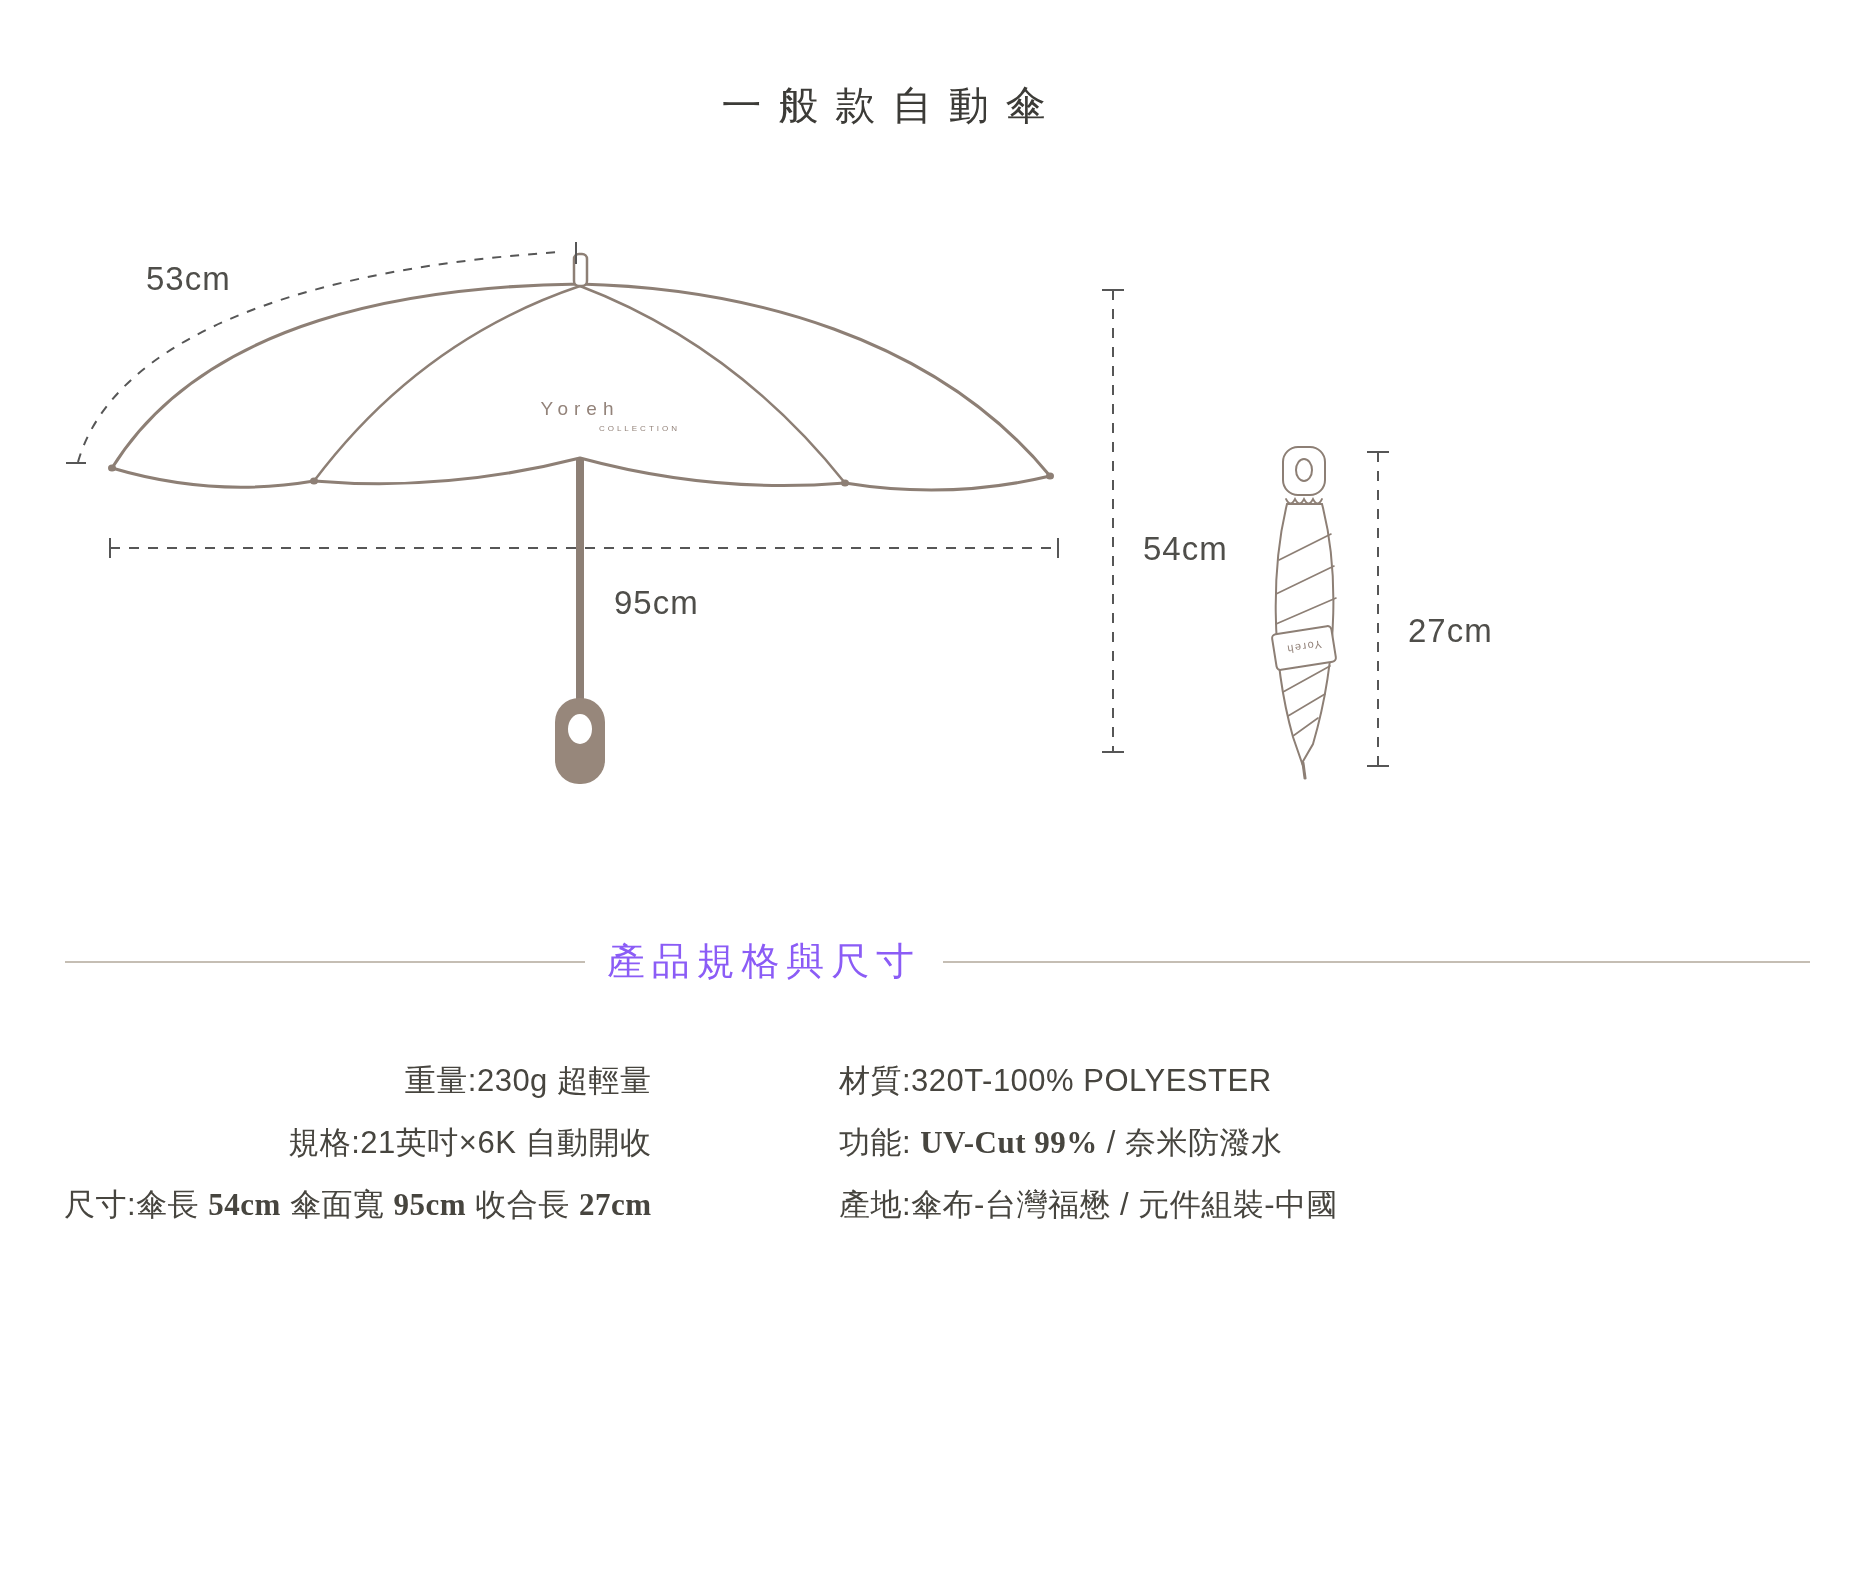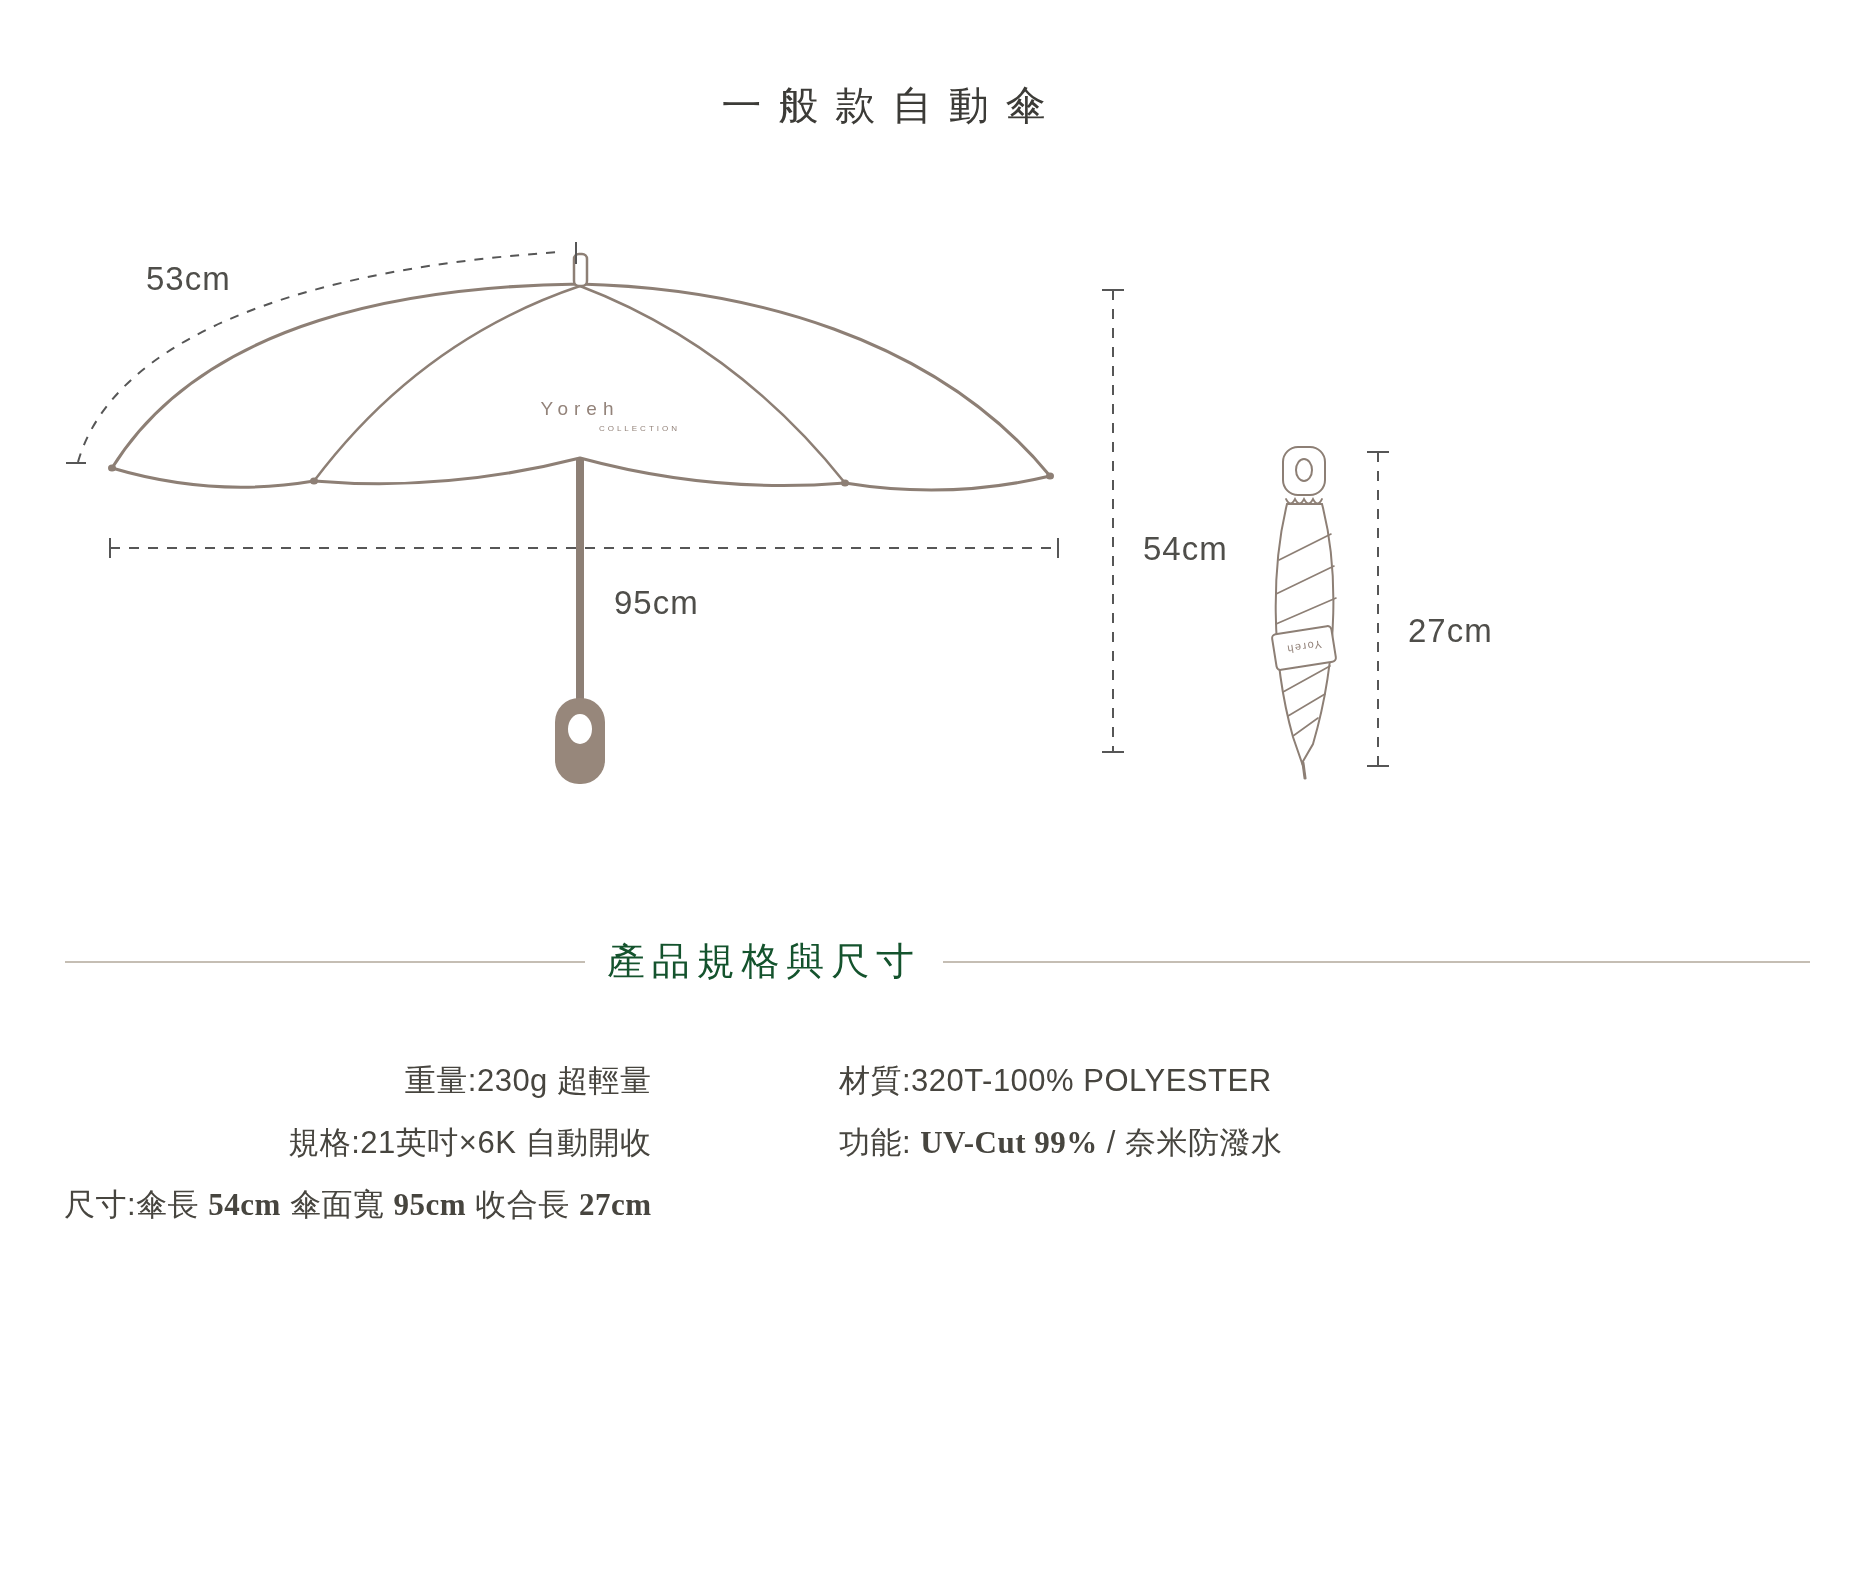--- a/index.html
+++ b/index.html
@@ -25,21 +25,21 @@
     font-size:8px;letter-spacing:3px;color:#93837a;
   }
   .section-head{
     top:936px;left:65px;right:66px;display:flex;align-items:center;gap:22px;
   }
   .section-head .line{height:0;border-top:2px solid #c5beb4;}
   .section-head .line.left{width:520px;flex:none;}
   .section-head .line.right{flex:1;}
   .section-title{
     font-family:Liberation Mono, monospace;font-size:38px;font-weight:500;
-    letter-spacing:0.18em;color:#14532d;white-space:nowrap;
+    letter-spacing:0.18em;color:#8b5cf6;white-space:nowrap;
   }
   .spec-col{font-size:31px;line-height:62px;color:#47453f;letter-spacing:0.5px;}
   .spec-col .serif{font-family:"Liberation Serif",serif;font-weight:600;}
   .spec-row{white-space:nowrap;}
   svg{display:block;}
 </style>
 </head>
 <body>
 
 <div class="abs page-title">一般款自動傘</div>
@@ -141,13 +141,14 @@
   <div class="spec-row">
     <span>尺寸:傘長 </span><span class="serif">54cm</span><span> 傘面寬 </span><span class="serif">95cm</span><span> 收合長 </span><span class="serif">27cm</span>
   </div>
 </div>
 
 <div class="abs spec-col" style="top:1050px;left:828px;margin-left:11px;">
   <div class="spec-row">材質:320T-100% POLYESTER</div>
   <div class="spec-row">
     <span>功能: </span><span class="serif">UV-Cut 99%</span><span> / 奈米防潑水</span>
   </div>
+  <div class="spec-row">產地:傘布-台灣福懋 / 元件組裝-中國</div>
 </div>
 
 </body></html>

